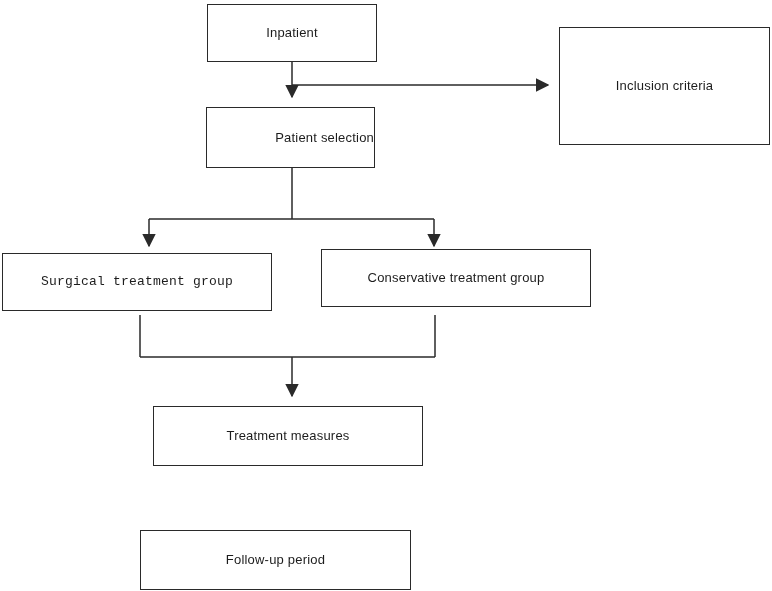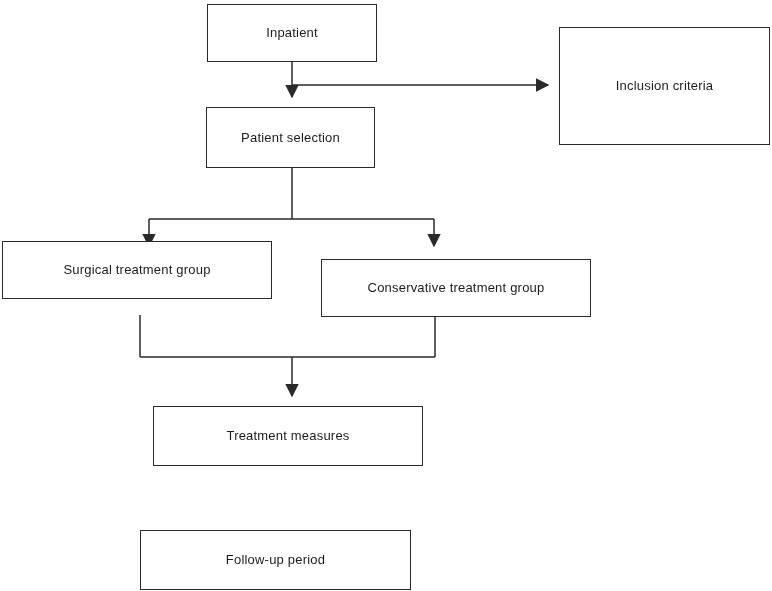--- a/index.html
+++ b/index.html
@@ -37,24 +37,24 @@
     align-items: center;
     justify-content: center;
     text-align: center;
     font-size: 13px;
     color: var(--text-color, #1c1c1c);
     letter-spacing: 0.2px;
   }
   .node span { display: block; line-height: 24px; }
 
   #node-inpatient        { left: 207px; top: 4px;   width: 170px; height: 58px; }
-  #node-patient-selection{ left: 206px; top: 107px; width: 169px; height: 61px; }
+  #node-patient-selection{ left: 206px; top: 107px; width: 169px; height: 61px; align-items: flex-end; }
   #node-criteria         { left: 559px; top: 27px;  width: 211px; height: 118px; }
-  #node-surgical         { left: 2px;   top: 241px; width: 270px; height: 58px; }
-  #node-conservative     { left: 321px; top: 259px; width: 270px; height: 58px; }
+  #node-surgical         { left: 2px;   top: 253px; width: 270px; height: 58px; font-family: Liberation Mono, monospace; }
+  #node-conservative     { left: 321px; top: 249px; width: 270px; height: 58px; }
   #node-treatment        { left: 153px; top: 406px; width: 270px; height: 60px; }
   #node-followup         { left: 140px; top: 530px; width: 271px; height: 60px; }
 </style>
 </head>
 <body>
 
 <div id="canvas">
 
   <svg id="connector-layer" viewBox="0 0 772 591" xmlns="http://www.w3.org/2000/svg">
     <defs>

